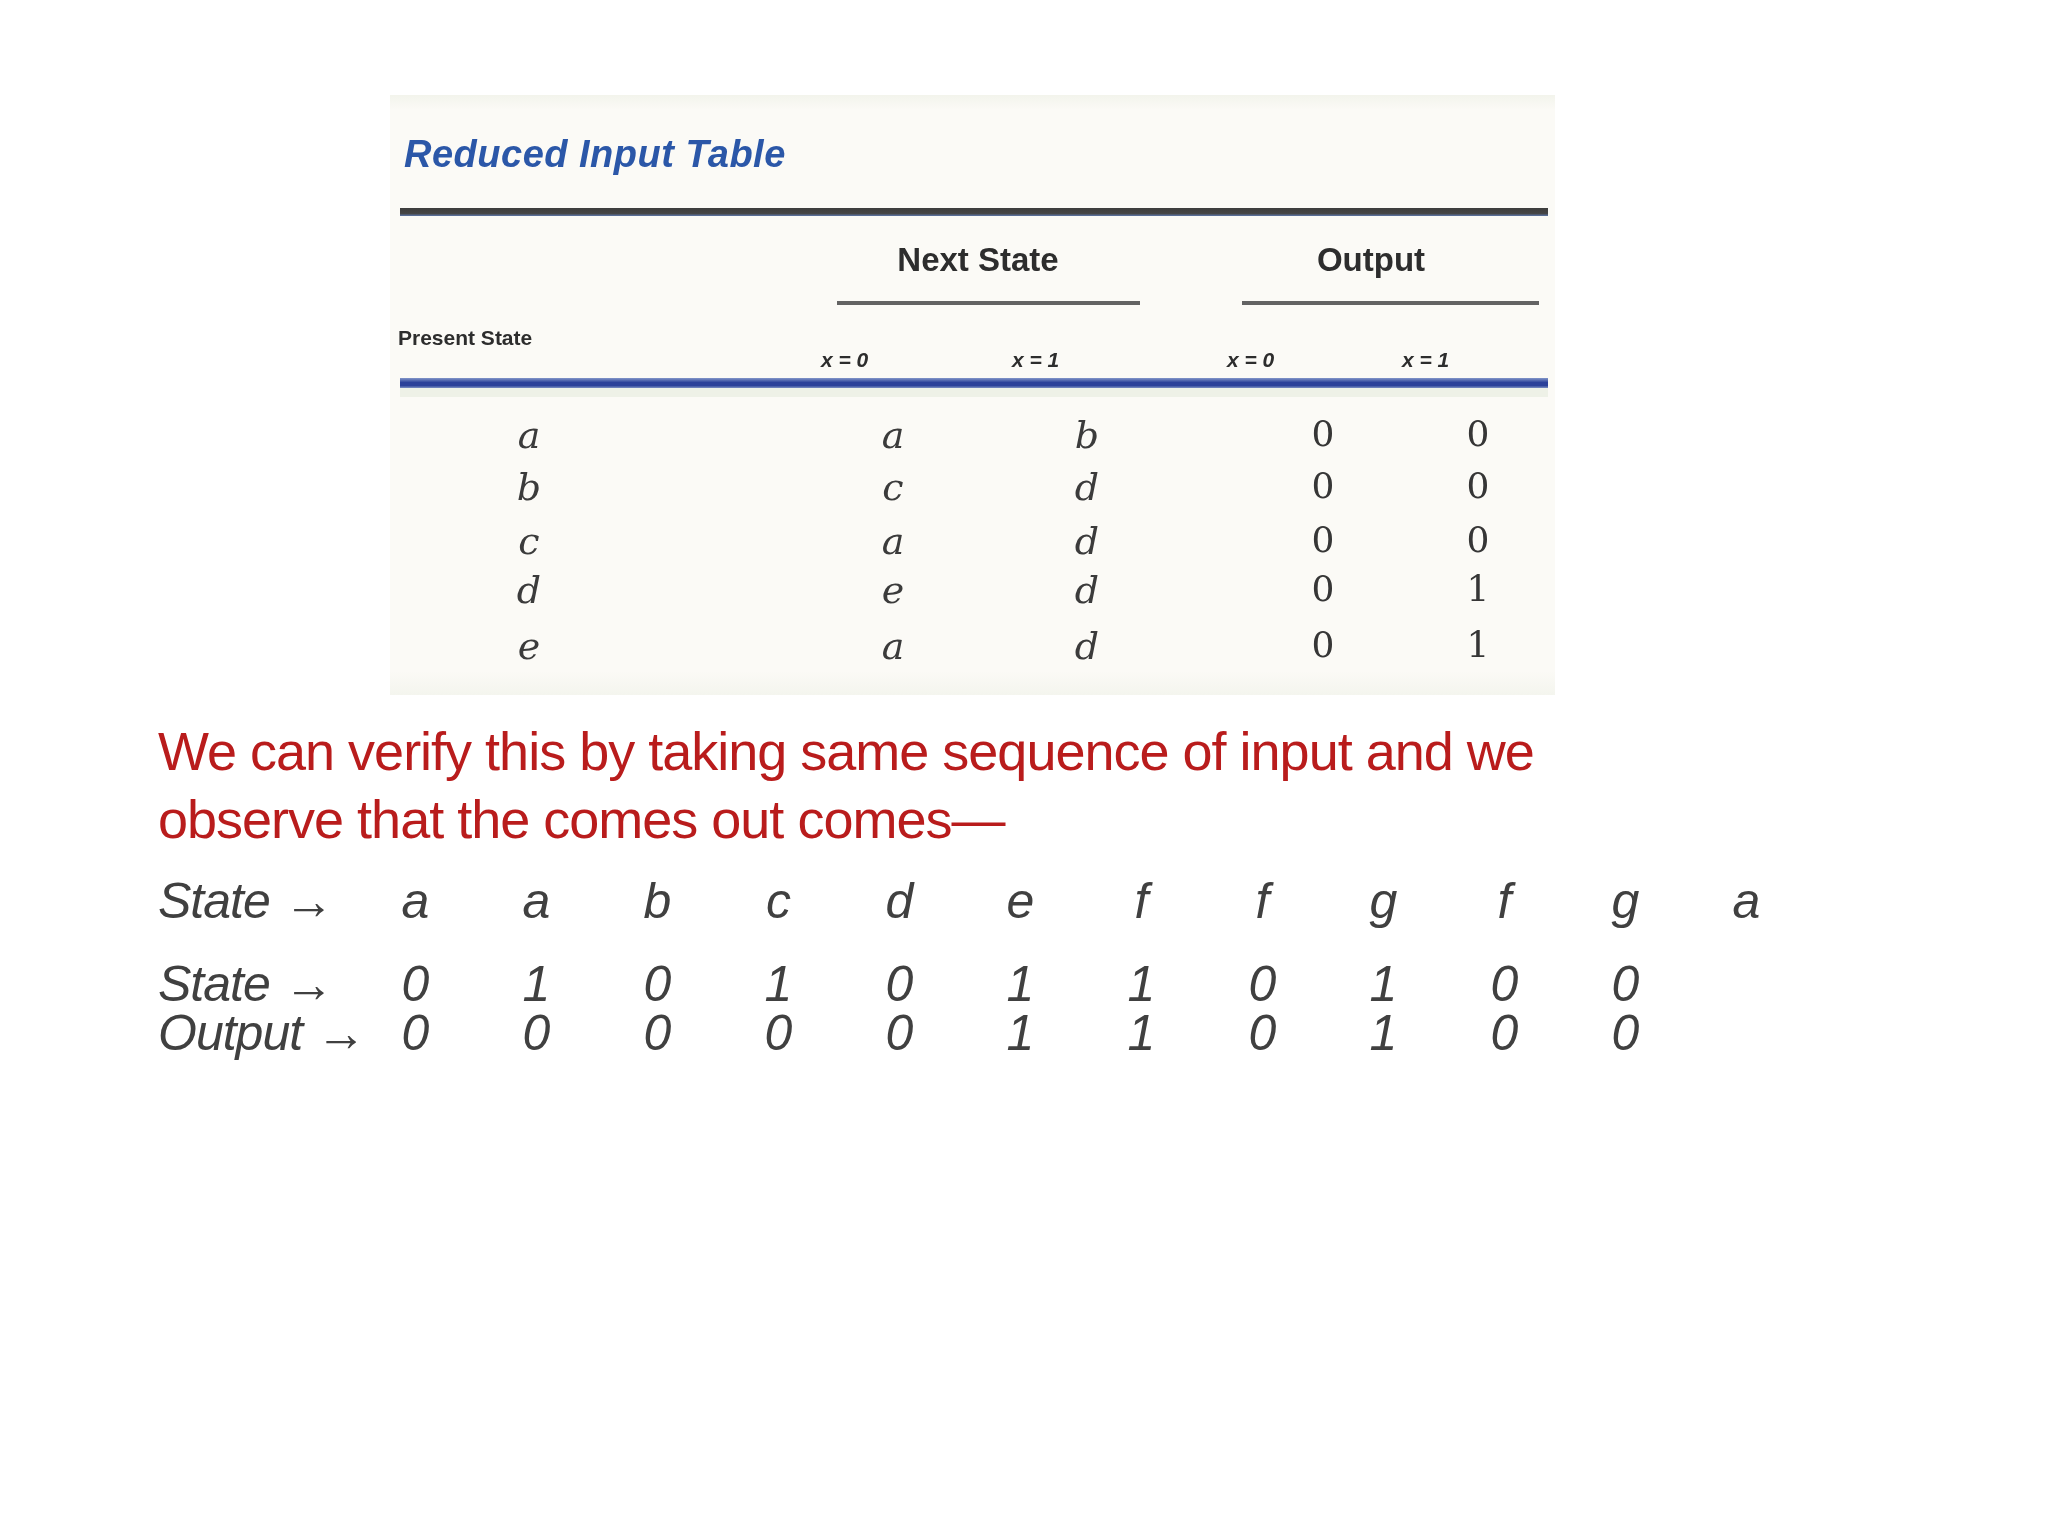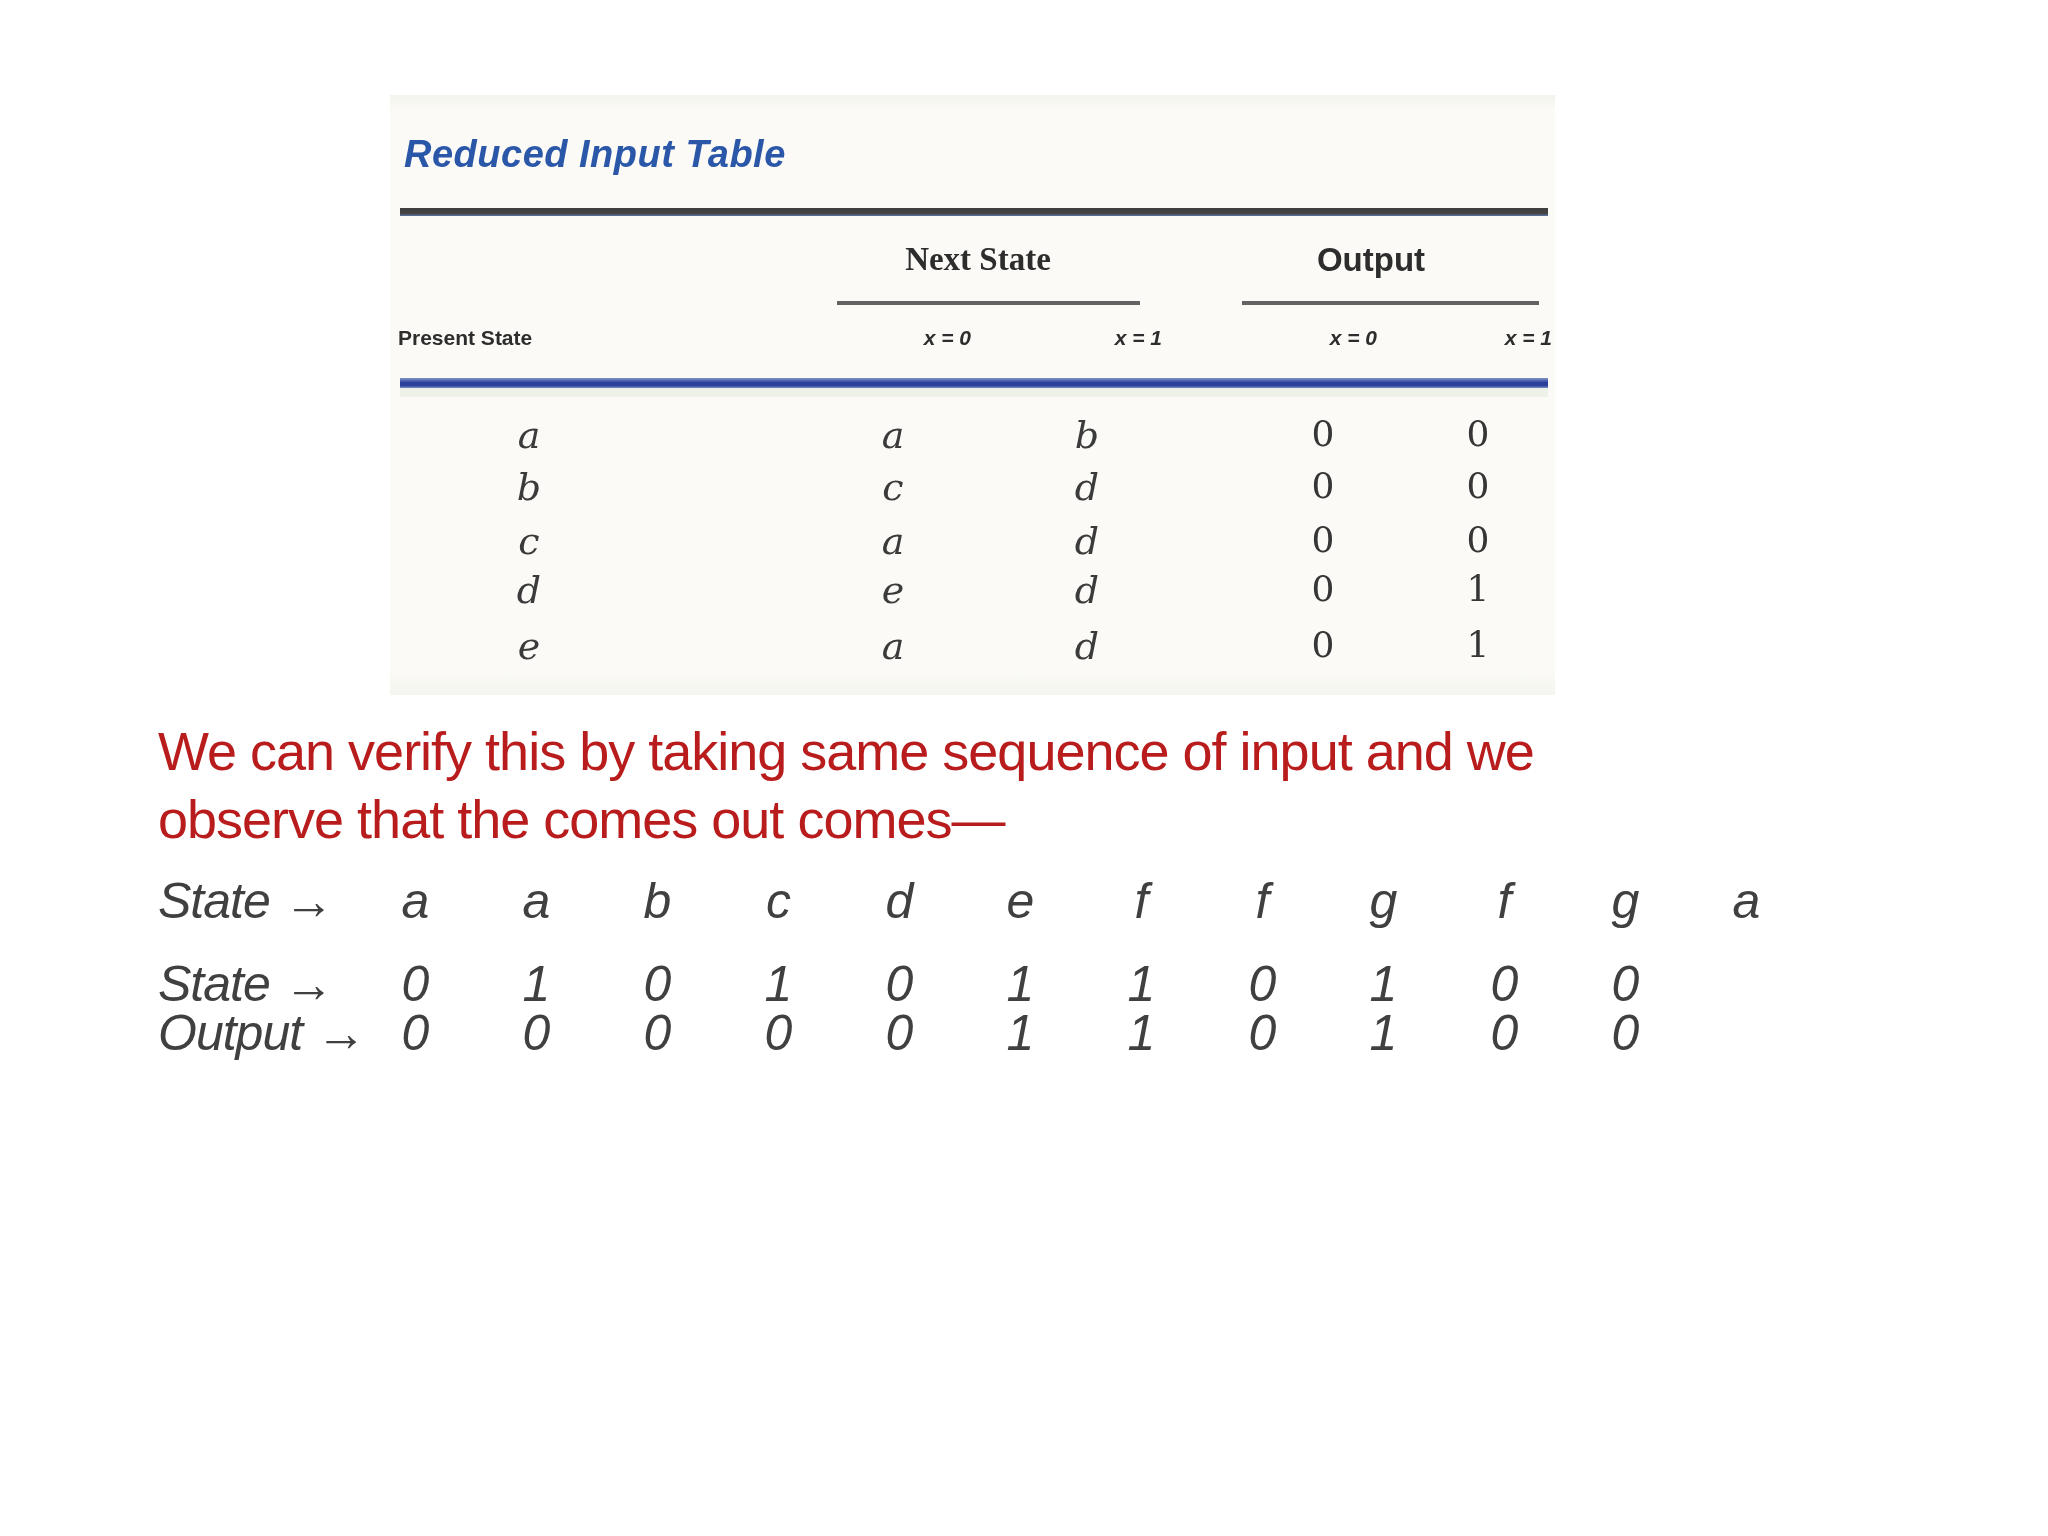--- a/index.html
+++ b/index.html
@@ -20,30 +20,30 @@
     color:#2b57a8;letter-spacing:0.5px;
   }
   .rule-top{
     left:10px;top:113px;width:1148px;height:8px;
     background:linear-gradient(180deg,#3d3d3d 0%,#454545 68%,#5d76a8 100%);
   }
   .group-header{
     top:146px;width:300px;text-align:center;
     font-size:33px;font-weight:bold;color:#2d2d2d;
   }
-  .gh-next{left:438px;font-family:Liberation Serif, serif;}
+  .gh-next{left:438px;}
   .gh-out{left:831px;}
   .rule-thin{top:206px;height:4px;background:#636363;}
   .rt-next{left:447px;width:303px;}
   .rt-out{left:852px;width:297px;}
   .sub-header{
     top:231px;font-size:21px;font-weight:bold;color:#2d2d2d;
   }
   .sh-present{left:8px;}
-  .sh-x{width:150px;text-align:right;font-style:italic;}
+  .sh-x{width:150px;text-align:left;font-style:italic;margin-top:22px;}
   .sh-nx0{left:431px;}
   .sh-nx1{left:622px;}
   .sh-ox0{left:837px;}
   .sh-ox1{left:1012px;}
   .rule-blue{
     left:10px;top:283px;width:1148px;height:10px;
     background:linear-gradient(180deg,#8296c9 0%,#2c419a 45%,#2c419a 75%,#7c90c2 100%);
   }
   .band-green{left:10px;top:293px;width:1148px;height:9px;background:#eef1e7;}
 

